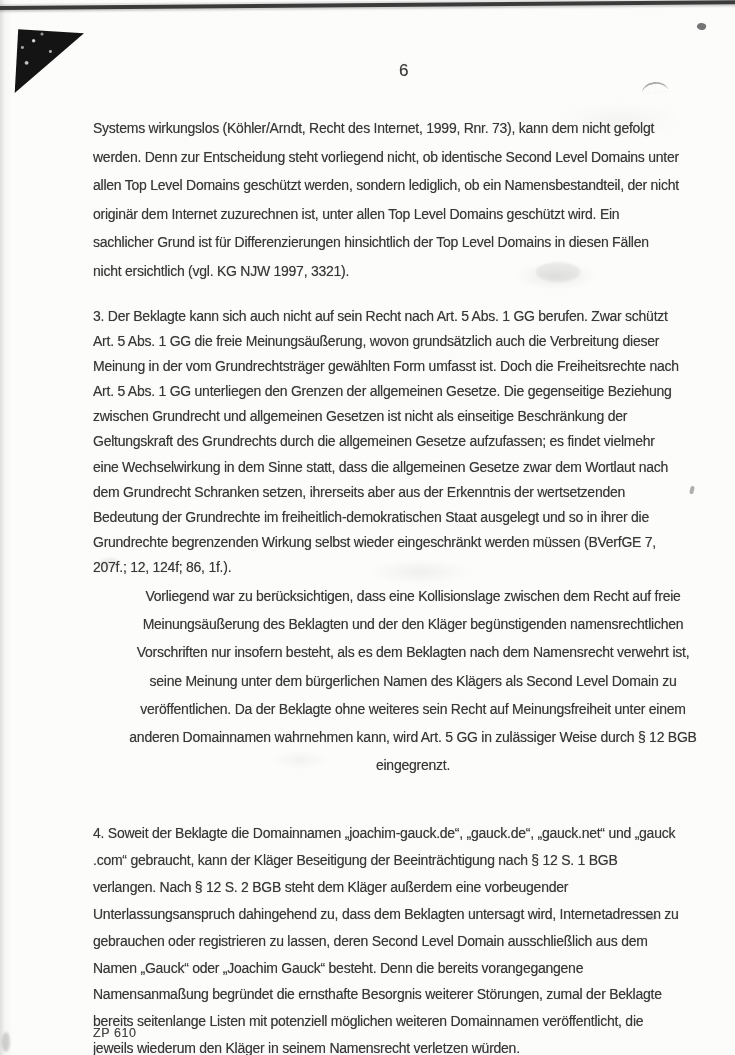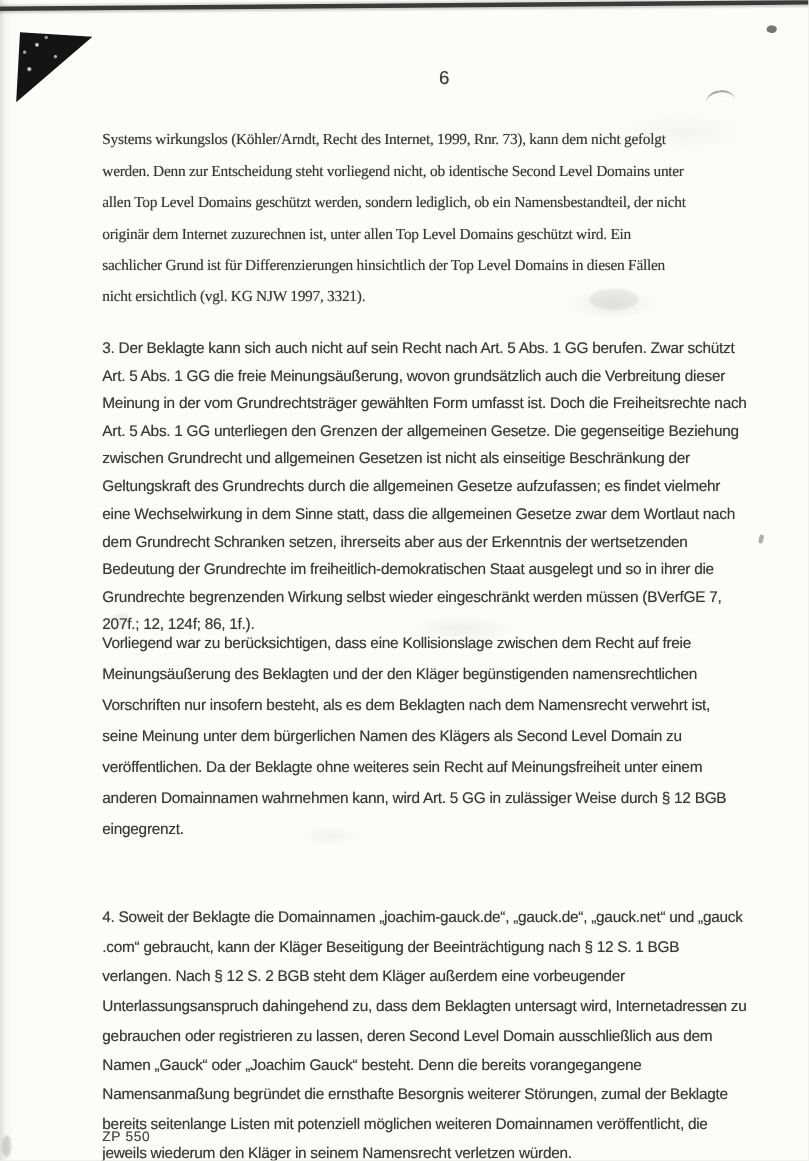--- a/index.html
+++ b/index.html
@@ -61,23 +61,23 @@
   .para {
     position: absolute;
     left: 93px;
     width: 640px;
     color: #383838;
     font-size: 14px;
     letter-spacing: -0.25px;
     white-space: pre;
     text-shadow: 0 0 0.7px rgba(45,45,45,0.5);
   }
-  .p1 { top: 114px; line-height: 28.6px; font-family: Liberation Serif, serif; }
+  .p1 { top: 114px; line-height: 28.6px; }
   .p2 { top: 304px; line-height: 25.1px; }
-  .p3 { top: 570px; line-height: 28.2px; }
+  .p3 { top: 582px; line-height: 28.2px; text-align: center; }
   .p4 { top: 820px; line-height: 26.9px; }
   .footer-code {
     position: absolute;
     left: 93px;
     top: 1026px;
     font-size: 12.5px;
     color: #474747;
     letter-spacing: 0.6px;
     text-shadow: 0 0 0.6px rgba(60,60,60,0.5);
   }
@@ -142,15 +142,15 @@
 
   <div class="page-number">6</div>
 
   <main>
     <section class="para p1"><div class="line">Systems wirkungslos (Köhler/Arndt, Recht des Internet, 1999, Rnr. 73), kann dem nicht gefolgt</div><div class="line">werden. Denn zur Entscheidung steht vorliegend nicht, ob identische Second Level Domains unter</div><div class="line">allen Top Level Domains geschützt werden, sondern lediglich, ob ein Namensbestandteil, der nicht</div><div class="line">originär dem Internet zuzurechnen ist, unter allen Top Level Domains geschützt wird. Ein</div><div class="line">sachlicher Grund ist für Differenzierungen hinsichtlich der Top Level Domains in diesen Fällen</div><div class="line">nicht ersichtlich (vgl. KG NJW 1997, 3321).</div></section>
     <section class="para p2"><div class="line">3. Der Beklagte kann sich auch nicht auf sein Recht nach Art. 5 Abs. 1 GG berufen. Zwar schützt</div><div class="line">Art. 5 Abs. 1 GG die freie Meinungsäußerung, wovon grundsätzlich auch die Verbreitung dieser</div><div class="line">Meinung in der vom Grundrechtsträger gewählten Form umfasst ist. Doch die Freiheitsrechte nach</div><div class="line">Art. 5 Abs. 1 GG unterliegen den Grenzen der allgemeinen Gesetze. Die gegenseitige Beziehung</div><div class="line">zwischen Grundrecht und allgemeinen Gesetzen ist nicht als einseitige Beschränkung der</div><div class="line">Geltungskraft des Grundrechts durch die allgemeinen Gesetze aufzufassen; es findet vielmehr</div><div class="line">eine Wechselwirkung in dem Sinne statt, dass die allgemeinen Gesetze zwar dem Wortlaut nach</div><div class="line">dem Grundrecht Schranken setzen, ihrerseits aber aus der Erkenntnis der wertsetzenden</div><div class="line">Bedeutung der Grundrechte im freiheitlich-demokratischen Staat ausgelegt und so in ihrer die</div><div class="line">Grundrechte begrenzenden Wirkung selbst wieder eingeschränkt werden müssen (BVerfGE 7,</div><div class="line">207f.; 12, 124f; 86, 1f.).</div></section>
     <section class="para p3"><div class="line">Vorliegend war zu berücksichtigen, dass eine Kollisionslage zwischen dem Recht auf freie</div><div class="line">Meinungsäußerung des Beklagten und der den Kläger begünstigenden namensrechtlichen</div><div class="line">Vorschriften nur insofern besteht, als es dem Beklagten nach dem Namensrecht verwehrt ist,</div><div class="line">seine Meinung unter dem bürgerlichen Namen des Klägers als Second Level Domain zu</div><div class="line">veröffentlichen. Da der Beklagte ohne weiteres sein Recht auf Meinungsfreiheit unter einem</div><div class="line">anderen Domainnamen wahrnehmen kann, wird Art. 5 GG in zulässiger Weise durch § 12 BGB</div><div class="line">eingegrenzt.</div></section>
     <section class="para p4"><div class="line">4. Soweit der Beklagte die Domainnamen „joachim-gauck.de“, „gauck.de“, „gauck.net“ und „gauck</div><div class="line">.com“ gebraucht, kann der Kläger Beseitigung der Beeinträchtigung nach § 12 S. 1 BGB</div><div class="line">verlangen. Nach § 12 S. 2 BGB steht dem Kläger außerdem eine vorbeugender</div><div class="line">Unterlassungsanspruch dahingehend zu, dass dem Beklagten untersagt wird, Internetadressen zu</div><div class="line">gebrauchen oder registrieren zu lassen, deren Second Level Domain ausschließlich aus dem</div><div class="line">Namen „Gauck“ oder „Joachim Gauck“ besteht. Denn die bereits vorangegangene</div><div class="line">Namensanmaßung begründet die ernsthafte Besorgnis weiterer Störungen, zumal der Beklagte</div><div class="line">bereits seitenlange Listen mit potenziell möglichen weiteren Domainnamen veröffentlicht, die</div><div class="line">jeweils wiederum den Kläger in seinem Namensrecht verletzen würden.</div></section>
   </main>
 
-  <div class="footer-code">ZP 550</div>
+  <div class="footer-code">ZP 610</div>
 
 </div>
 
 </body></html>

